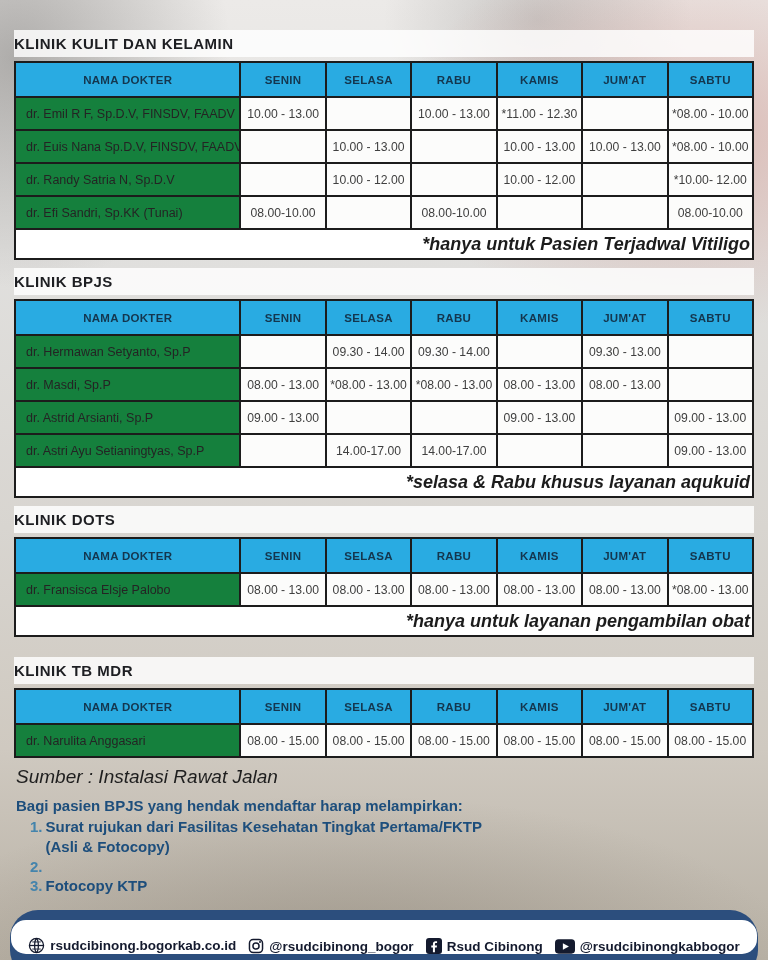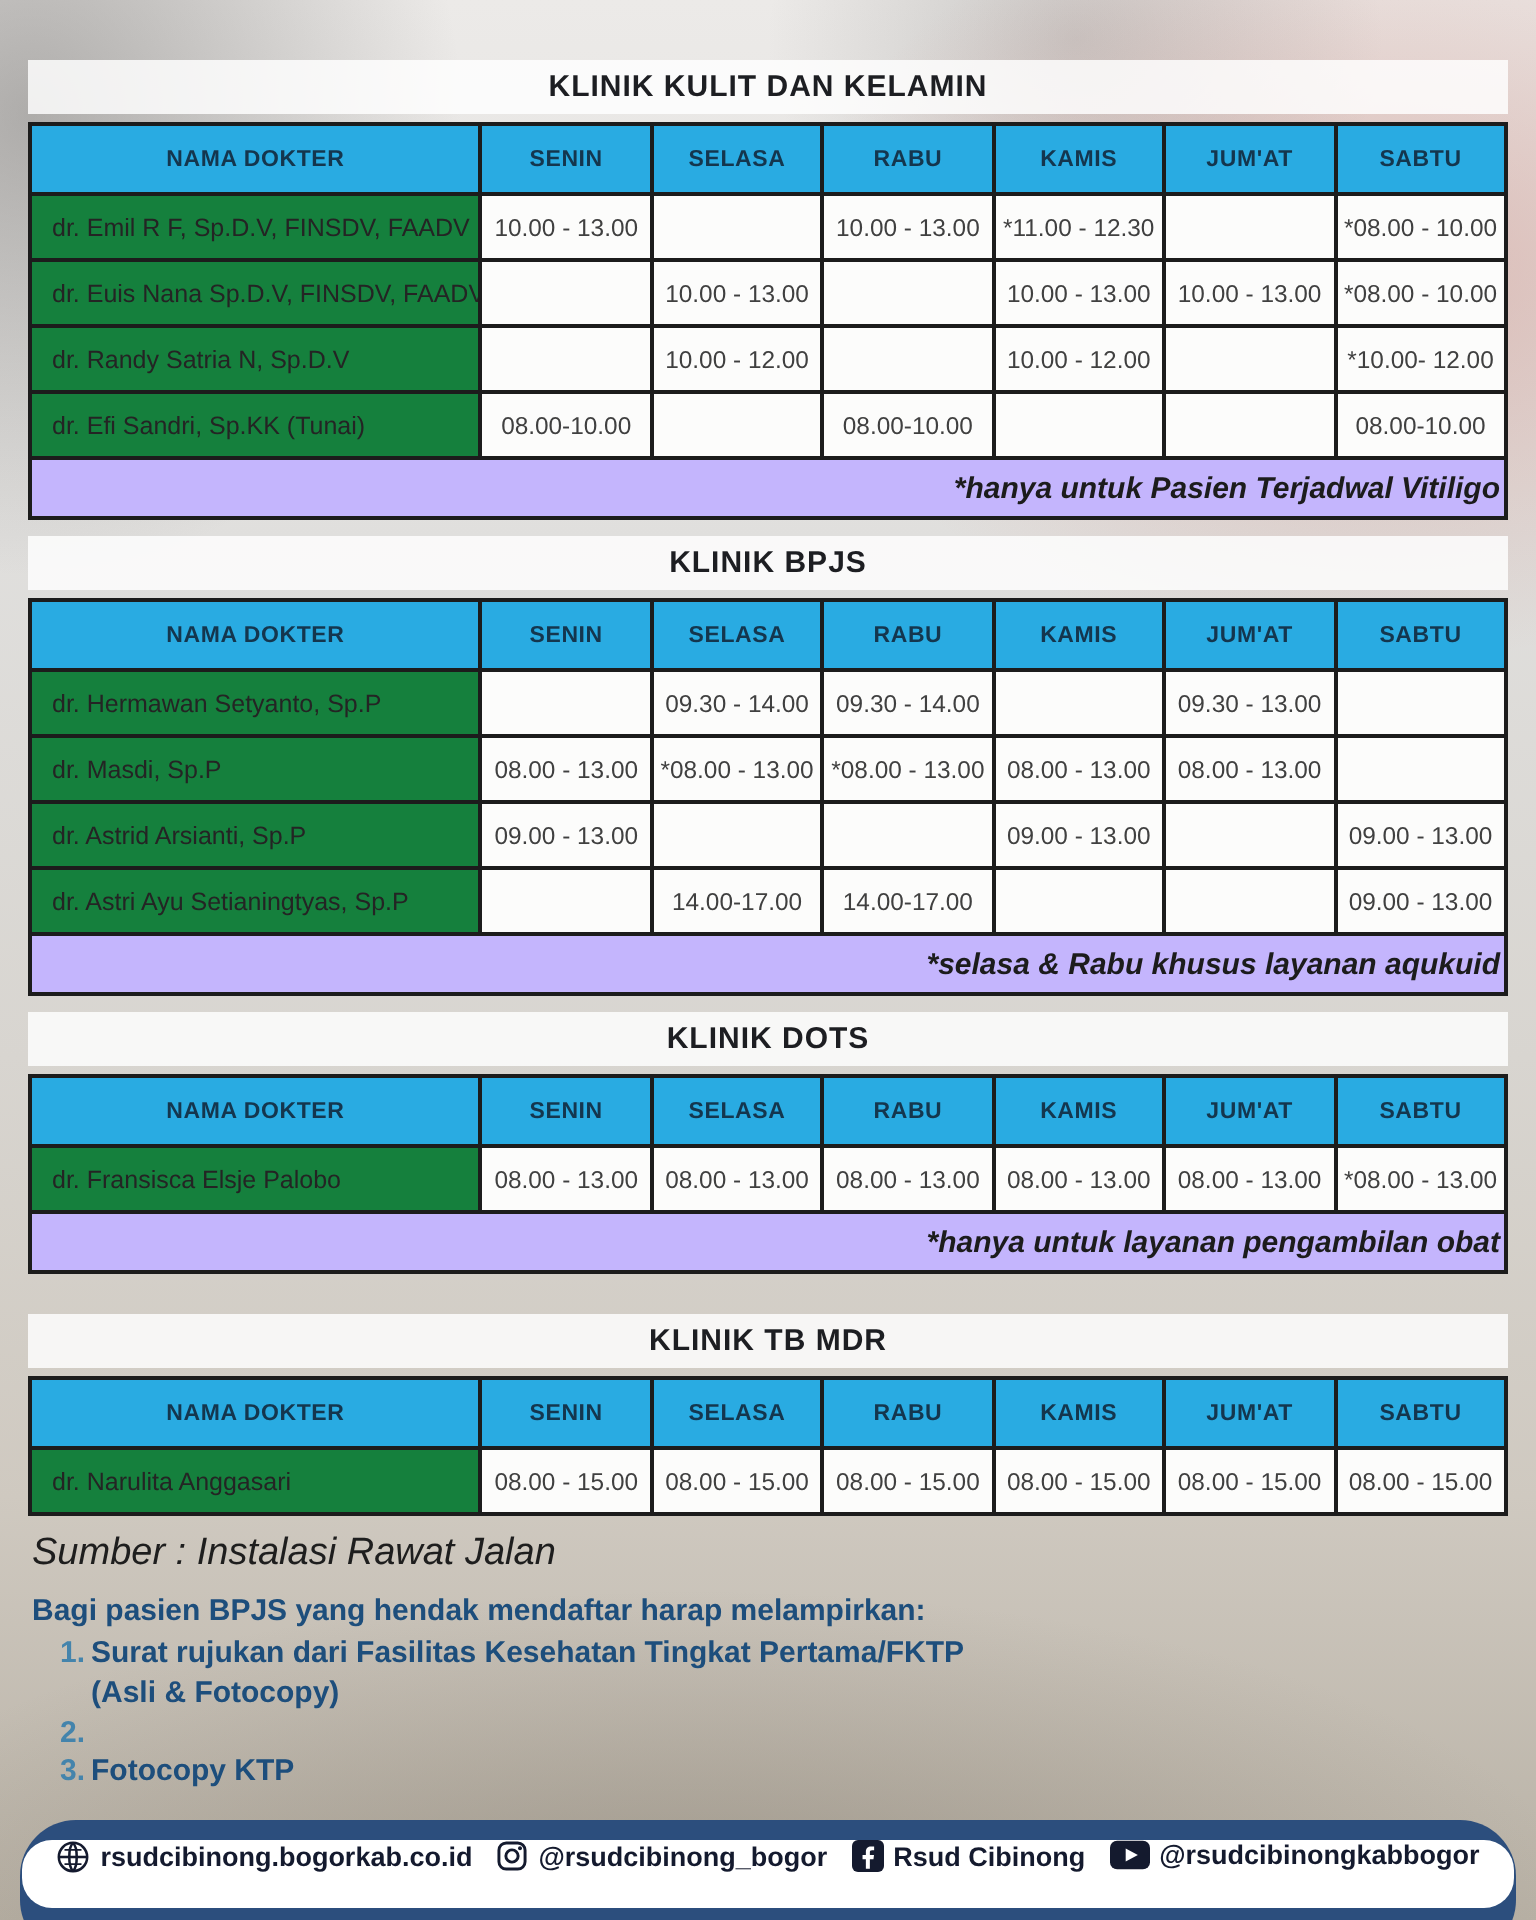--- a/index.html
+++ b/index.html
@@ -17,43 +17,43 @@
       radial-gradient(600px 220px at 45% 100%, rgba(118,109,96,0.40), transparent 75%),
       linear-gradient(180deg,#eceae8 0%,#e0dfdd 28%,#d8d5d0 55%,#cfc9c0 78%,#b8b1a5 100%);
   }
   .content { position:absolute; inset:0; padding:30px 14px 0 14px; box-sizing:border-box; }
 
   
   .section { margin-bottom:8px; }
   .section-2 { margin-bottom:20px; }
   .clinic-title-band {
     background:rgba(255,255,255,0.82);
-    height:27px; line-height:27px; text-align:center;
+    height:27px; line-height:27px; text-align:left;
     font-weight:bold; font-size:15px; letter-spacing:0.5px; color:#1d1e22;
     margin-bottom:4px;
   }
   table.clinic { width:100%; border-collapse:collapse; table-layout:fixed; }
   table.clinic th, table.clinic td { border:2px solid #1c1c1c; overflow:hidden; }
   table.clinic th {
     background:#29ABE2; color:#14364E;
     font-size:11.5px; font-weight:bold; letter-spacing:0.3px;
     height:31px; text-align:center;margin-left:16px;
   }
   table.clinic th.name-col { width:30%; }
   td.doctor-name {
     background:#15803d; color:#242424; font-size:12.5px;
     text-align:left; padding:0 4px 0 10px; height:31px; white-space:nowrap;
   }
   td.time-cell {
     background:#fcfcfb; color:#404040; font-size:12.2px;
     text-align:center; height:31px; white-space:nowrap; padding:0 1px;
   }
   td.note-cell {
-    background:#c4b5fd; color:#1c1c1c;
-    text-align:right; font-style:italic; font-weight:bold; font-size:15px;
+    background:#ffffff; color:#1c1c1c;
+    text-align:right; font-style:italic; font-weight:bold; font-size:18px;
     padding:0 2px 0 0; height:28px;
   }
 
   
   .bottom { display:flex; margin-top:4px;justify-content:space-between; }
   .bottom-left { flex:1; }
   .source-text { font-style:italic; font-size:19px; color:#1e1e1e; margin:0 0 9px 2px; }
   .bpjs-heading { color:#1D4E7C; font-weight:bold; font-size:15px; margin:0 0 3px 2px; }
   .bpjs-list { margin-left:16px; width:482px; }
   .bpjs-item { display:flex; font-weight:bold; font-size:15px; color:#1D4E7C; line-height:1.32; }
@@ -72,21 +72,21 @@
 
   
   .footer-bar {
     position:absolute; left:10px; right:10px; bottom:-18px; height:68px;
     background:#2C4E7D; border-radius:28px;
     display:flex; justify-content:center; align-items:flex-start; padding-top:10px;
     box-sizing:border-box;
   }
   .footer-pill {
     background:#ffffff; height:34px; border-radius:15px;
-    display:flex; align-items:flex-start; gap:12px; padding:0 17px;
+    display:flex; align-items:flex-end; gap:12px; padding:0 17px;
   }
   .footer-item { display:flex; align-items:center; gap:5px; color:#141a2e; font-weight:bold; font-size:13.5px; white-space:nowrap; }
   .footer-item svg { display:block; }
 </style>
 </head>
 <body>
 
 <div class="bg-photo"></div>
 
 <div class="content">

